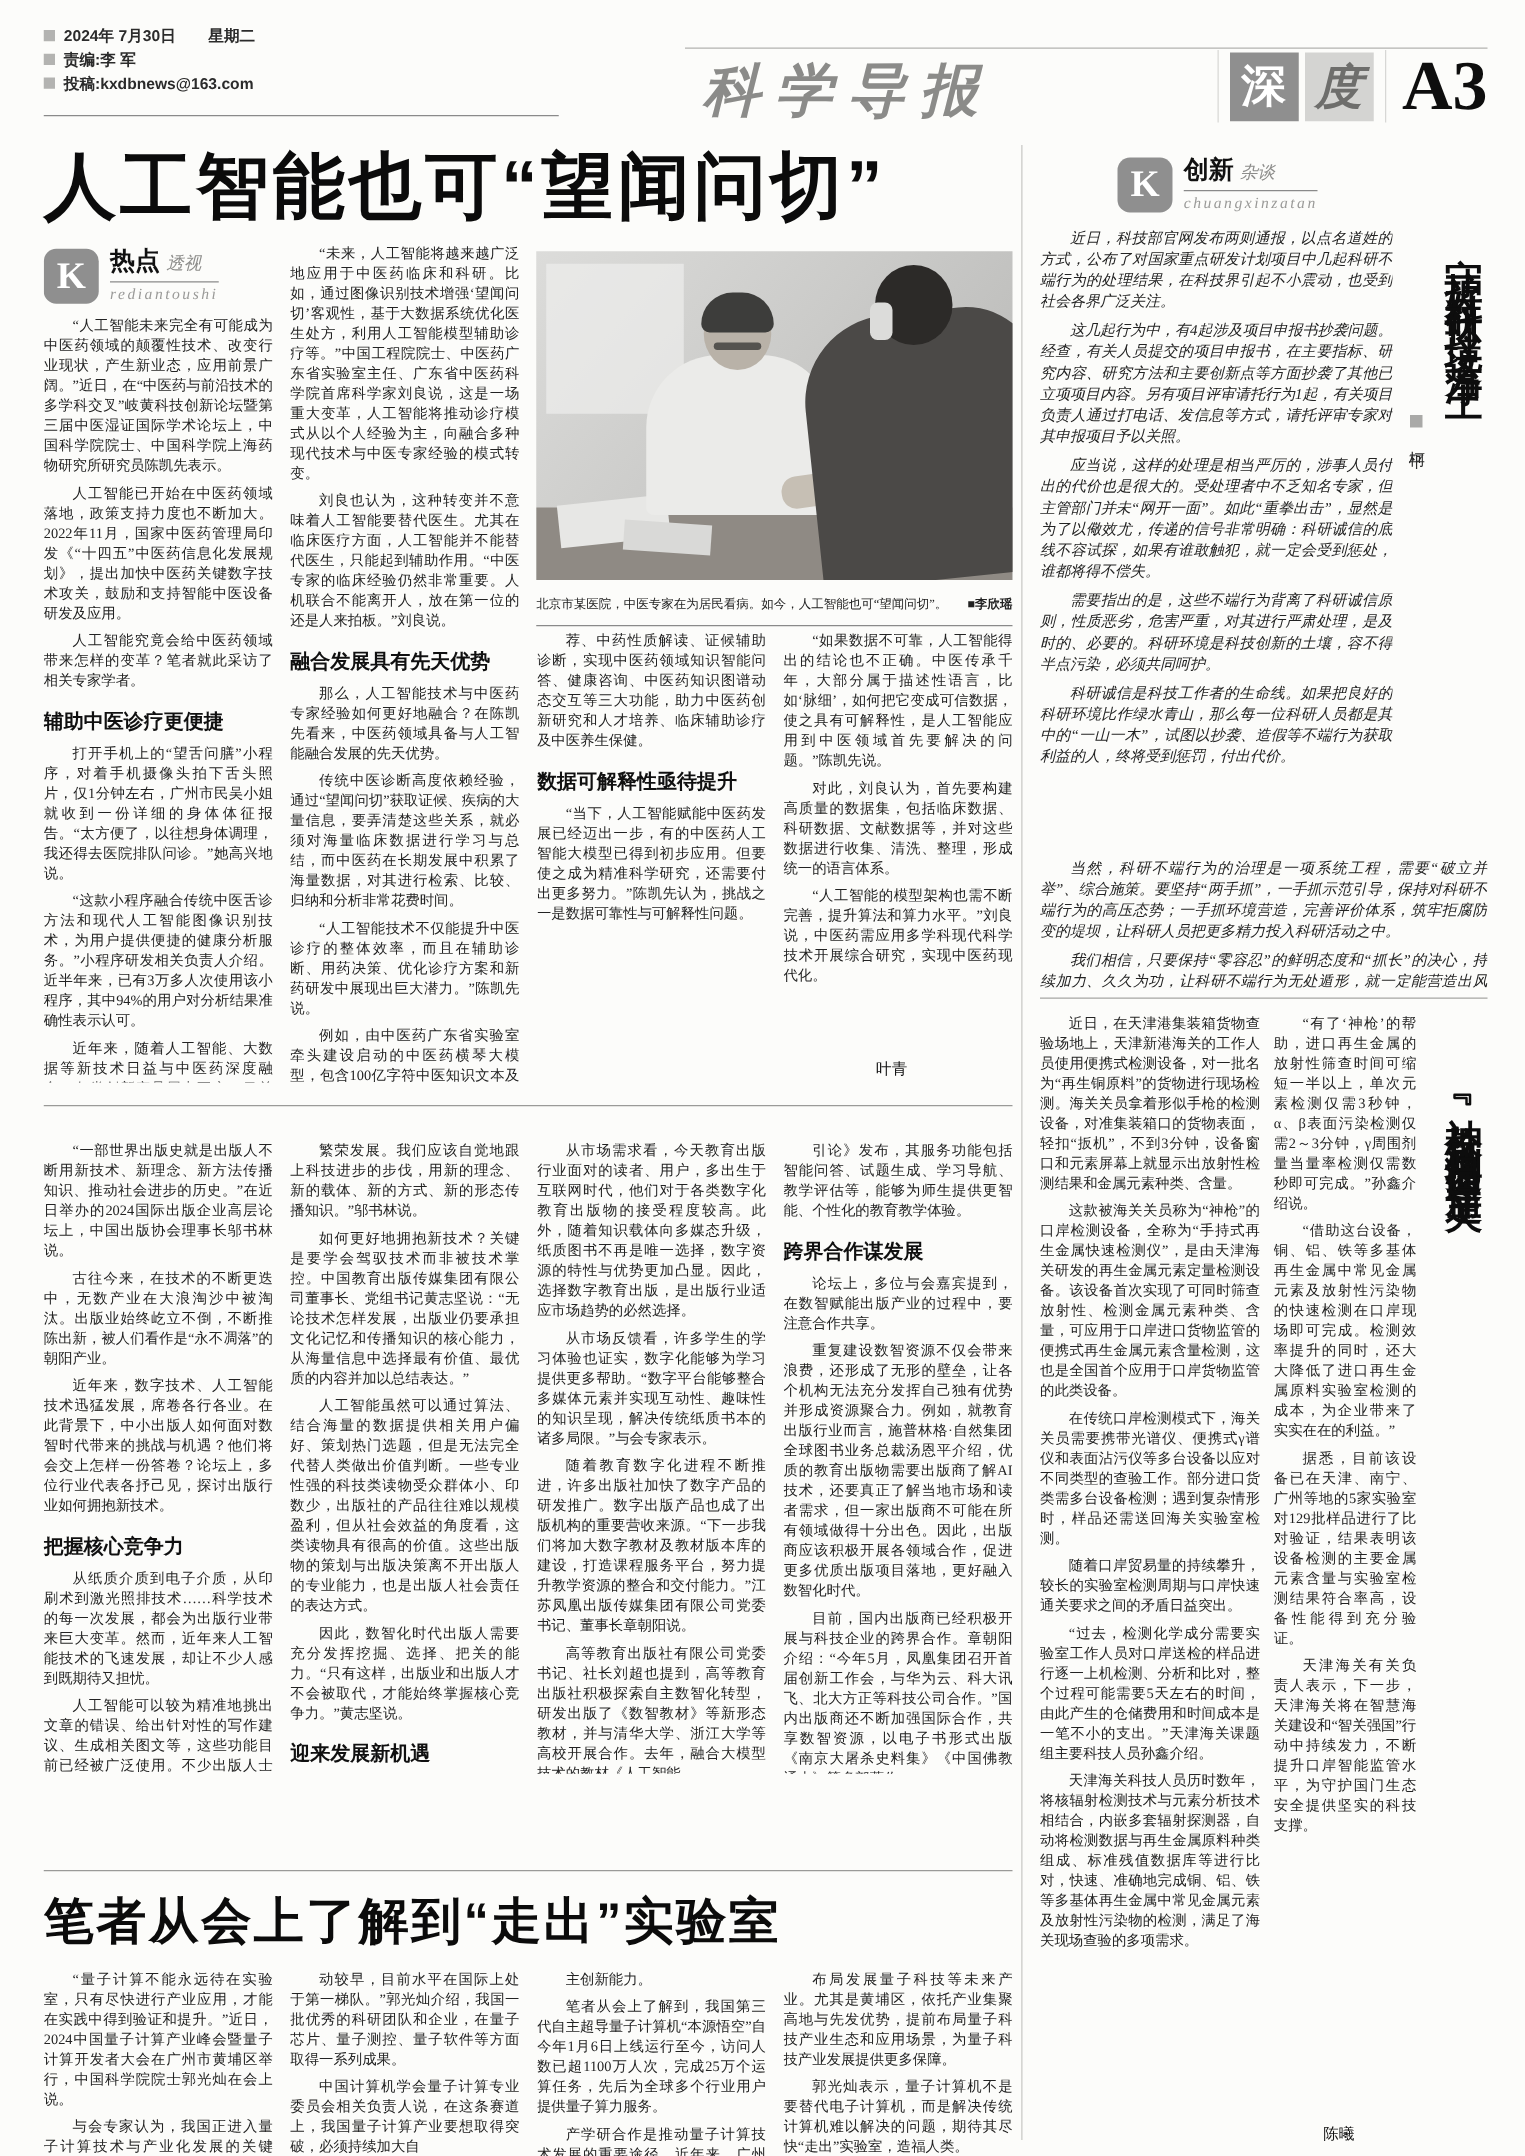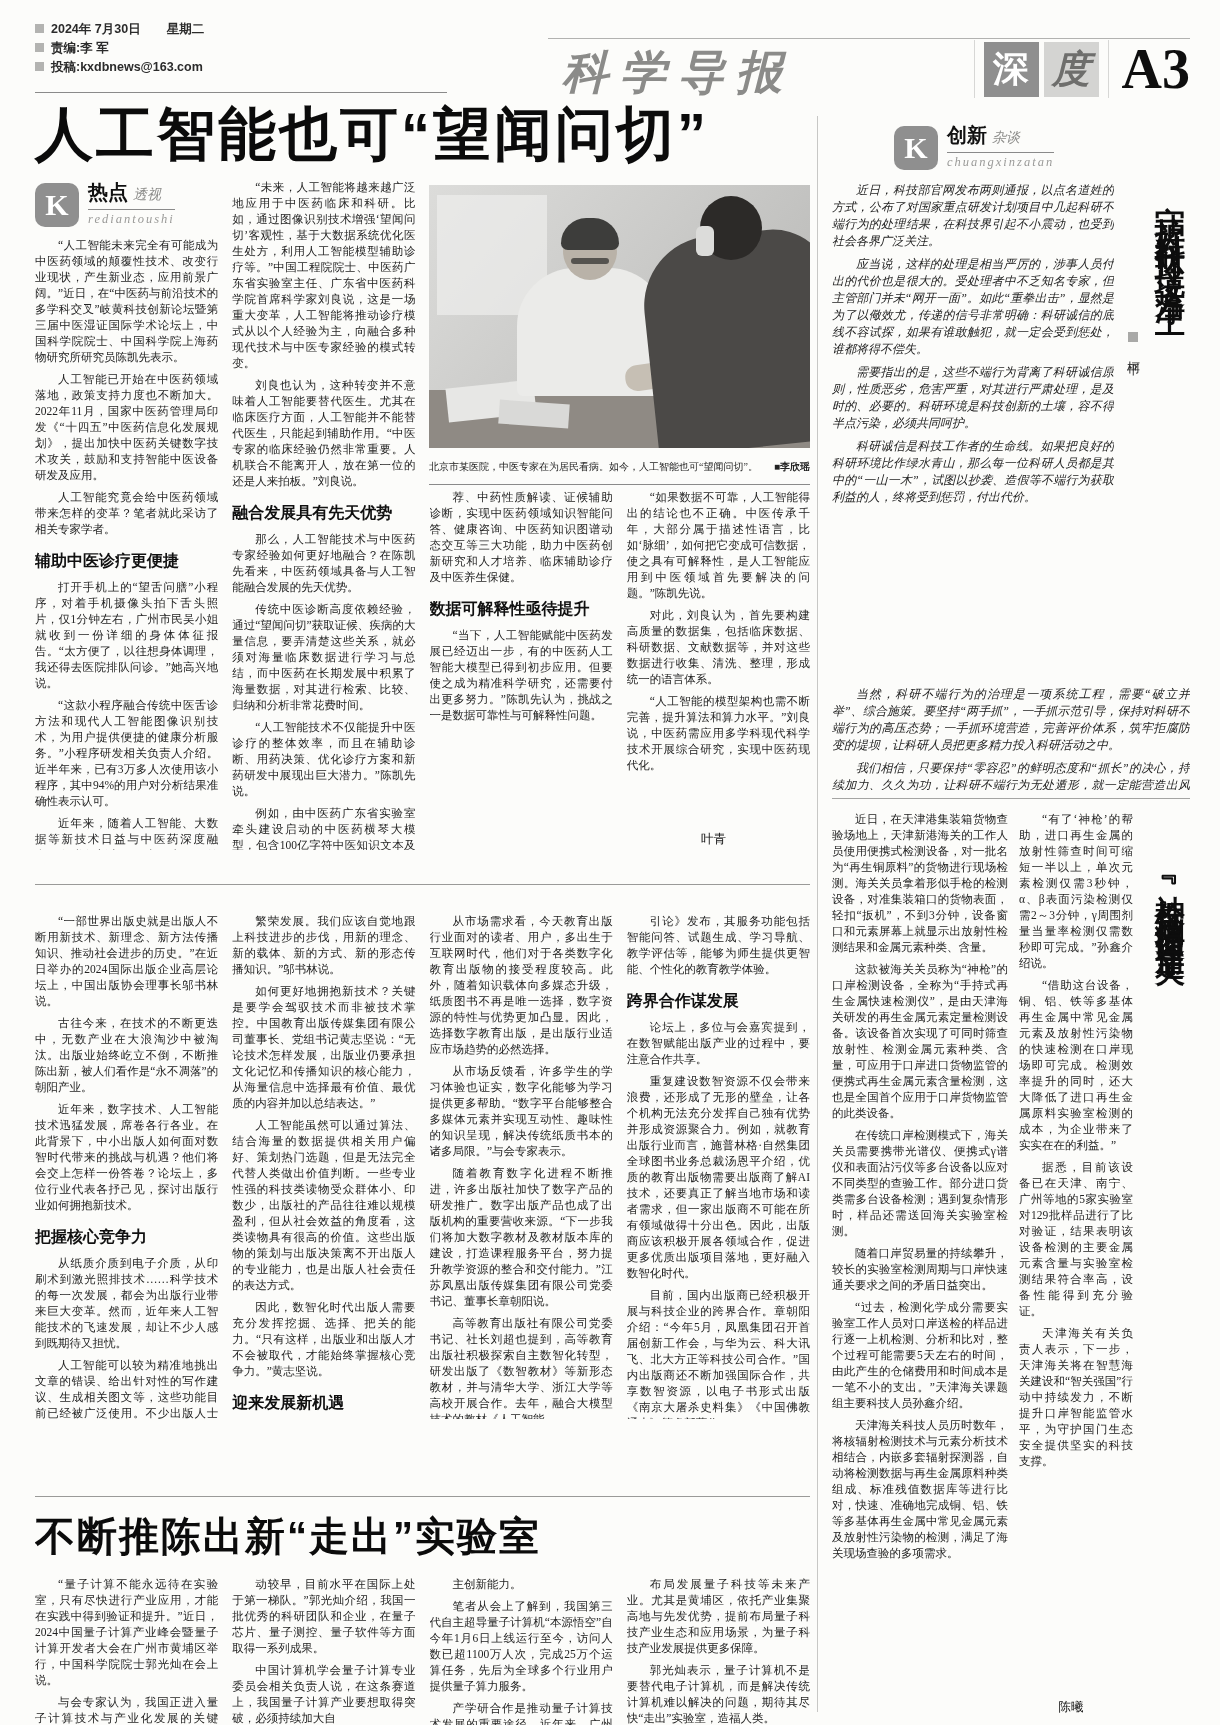--- a/index.html
+++ b/index.html
@@ -33,21 +33,21 @@
   .byline{margin-top:auto;text-align:center;font-size:12.5px;color:#111;padding:6px 10px 2px 0;}
   .kicker{display:flex;align-items:flex-end;gap:9px;}
   .kbox{width:44px;height:44px;border-radius:10px;background:#8f8f8f;color:#fff;flex:none;
         font-size:30px;font-weight:700;display:flex;align-items:center;justify-content:center;}
   .ktop{border-bottom:1px solid #8a8a8a;padding:0 6px 3px 0;white-space:nowrap;}
   .kbold{font-family:"Liberation Sans",sans-serif;font-weight:900;font-size:20px;color:#111;}
   .kscript{font-style:italic;color:#8d8d8b;font-size:14px;margin-left:5px;}
   .kpinyin{font-style:italic;color:#9a9a98;font-size:12.5px;letter-spacing:2px;padding-top:2px;}
 
   
-  .main-art{position:absolute;left:35px;top:104px;width:775px;height:756px;}
+  .main-art{position:absolute;left:35px;top:120px;width:775px;height:756px;}
   .main-head{font-family:"Liberation Sans",sans-serif;font-weight:900;font-size:58px;
              letter-spacing:3px;line-height:1.05;color:#0b0b0b;white-space:nowrap;}
   .main-cols{margin-top:14px;height:671px;}
   .photo{position:absolute;left:394px;top:81px;width:381px;height:263px;overflow:hidden;
          background:linear-gradient(130deg,#dcdcda 0%,#cbcbc9 45%,#b4b4b2 100%);}
   .ph-window{position:absolute;left:8px;top:10px;width:110px;height:120px;background:#eeeeec;opacity:.7;}
   .ph-desk{position:absolute;left:0;bottom:0;width:100%;height:58px;background:#8f8a84;}
   .ph-paper1{position:absolute;left:18px;bottom:30px;width:88px;height:34px;background:#e7e7e5;transform:rotate(-6deg);}
   .ph-paper2{position:absolute;left:70px;bottom:22px;width:70px;height:24px;background:#d9d9d7;transform:rotate(4deg);}
   .ph-doc-body{position:absolute;left:88px;bottom:52px;width:150px;height:128px;background:#ebebe9;
@@ -191,20 +191,21 @@
       <div class="kbox">K</div>
       <div>
         <div class="ktop"><span class="kbold">创新</span><span class="kscript">杂谈</span></div>
         <div class="kpinyin">chuangxinzatan</div>
       </div>
     </div>
     <div class="inno-flex">
       <div class="inno-text fang">
           <div class="col">
             <p class="para">近日，科技部官网发布两则通报，以点名道姓的方式，公布了对国家重点研发计划项目中几起科研不端行为的处理结果，在科技界引起不小震动，也受到社会各界广泛关注。</p>
+            <p class="para">这几起行为中，有4起涉及项目申报书抄袭问题。经查，有关人员提交的项目申报书，在主要指标、研究内容、研究方法和主要创新点等方面抄袭了其他已立项项目内容。另有项目评审请托行为1起，有关项目负责人通过打电话、发信息等方式，请托评审专家对其申报项目予以关照。</p>
             <p class="para">应当说，这样的处理是相当严厉的，涉事人员付出的代价也是很大的。受处理者中不乏知名专家，但主管部门并未“网开一面”。如此“重拳出击”，显然是为了以儆效尤，传递的信号非常明确：科研诚信的底线不容试探，如果有谁敢触犯，就一定会受到惩处，谁都将得不偿失。</p>
             <p class="para">需要指出的是，这些不端行为背离了科研诚信原则，性质恶劣，危害严重，对其进行严肃处理，是及时的、必要的。科研环境是科技创新的土壤，容不得半点污染，必须共同呵护。</p>
             <p class="para">科研诚信是科技工作者的生命线。如果把良好的科研环境比作绿水青山，那么每一位科研人员都是其中的“一山一木”，试图以抄袭、造假等不端行为获取利益的人，终将受到惩罚，付出代价。</p>
           </div>
         </div>
       <div class="inno-byline"><span class="vsq"></span><span>柯平</span></div>
       <div class="inno-vhead">守护好科研环境这方净土</div>
     </div>
     <div class="inno-rest fang">
         <div class="col">
@@ -262,21 +263,21 @@
         <p class="para">据悉，目前该设备已在天津、南宁、广州等地的5家实验室对129批样品进行了比对验证，结果表明该设备检测的主要金属元素含量与实验室检测结果符合率高，设备性能得到充分验证。</p>
         <p class="para">天津海关有关负责人表示，下一步，天津海关将在智慧海关建设和“智关强国”行动中持续发力，不断提升口岸智能监管水平，为守护国门生态安全提供坚实的科技支撑。</p>
         <div class="byline">陈曦</div>
       </div>
     <div class="cust-strip">
       <div class="cust-vhead">『神枪』检测提速口岸通关</div>
     </div>
   </div>
 
   <div class="quant-art">
-    <div class="quant-head">不断推陈出新“走出”实验室</div>
+    <div class="quant-head">笔者从会上了解到“走出”实验室</div>
     <div class="cols quant-cols">
         <div class="col">
           <p class="para">“量子计算不能永远待在实验室，只有尽快进行产业应用，才能在实践中得到验证和提升。”近日，2024中国量子计算产业峰会暨量子计算开发者大会在广州市黄埔区举行，中国科学院院士郭光灿在会上说。</p>
           <p class="para">与会专家认为，我国正进入量子计算技术与产业化发展的关键期。“我国对量子计算研究启</p>
         </div>
         <div class="col">
           <p class="para">动较早，目前水平在国际上处于第一梯队。”郭光灿介绍，我国一批优秀的科研团队和企业，在量子芯片、量子测控、量子软件等方面取得一系列成果。</p>
           <p class="para">中国计算机学会量子计算专业委员会相关负责人说，在这条赛道上，我国量子计算产业要想取得突破，必须持续加大自</p>
         </div>
         <div class="col">

